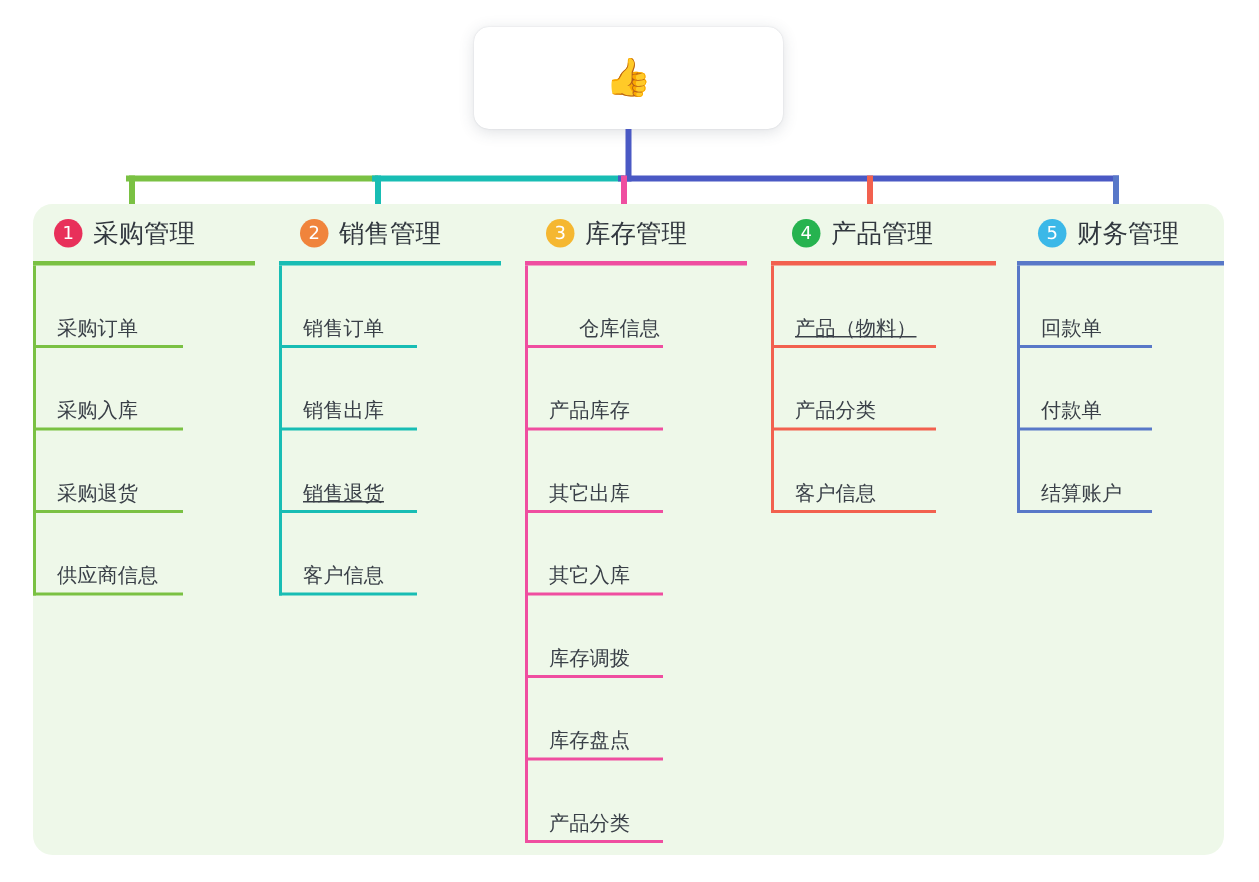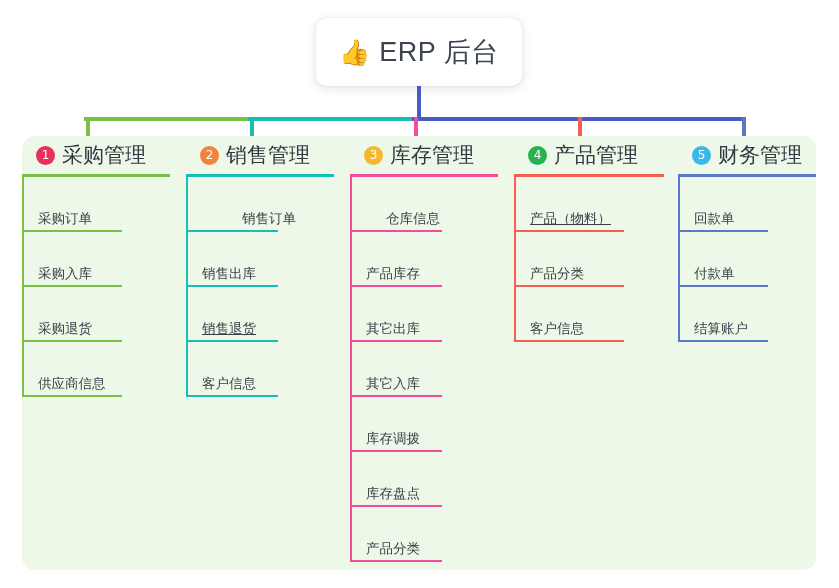--- a/index.html
+++ b/index.html
@@ -96,21 +96,21 @@
     height: 19px;
     border-radius: 50%;
     color: #ffffff;
     font-size: 12px;
     line-height: 19px;
     text-align: center;
     flex: none;
     font-family: "DejaVu Sans", sans-serif;
   }
   .col-title {
-    font-size: 21px;
+    font-size: 17px;
     color: #32383f;
     white-space: nowrap;
   }
   .head-rule {
     position: absolute;
     left: 0;
     height: 3px;
     top: 38px;
   }
   .spine {
@@ -131,21 +131,20 @@
     left: 24px;
   }
 </style>
 </head>
 <body>
 
 <div id="canvas">
 
   <div class="root-box">
     <span class="root-emoji">👍</span>
-    <span class="root-title">ERP 后台</span>
   </div>
 
   <div class="conn conn-v-root"></div>
 
   <div id="connector-layer">
       <div class="conn bus-seg" style="left: 84px; width: 168px; background: rgb(122, 193, 67);"></div>
       <div class="conn bus-seg" style="left: 248px; width: 168px; background: rgb(24, 189, 180);"></div>
       <div class="conn bus-seg" style="left: 412px; width: 334px; background: rgb(74, 89, 196);"></div>
       <div class="conn stub" style="left: 86px; background: rgb(122, 193, 67);"></div>
       <div class="conn stub" style="left: 250px; background: rgb(24, 189, 180);"></div>
@@ -172,21 +171,21 @@
           <div class="leaf-label" style="top: 239px; left: 16px;">供应商信息</div>
           <div class="leaf" style="top: 259px; left: 0px; width: 100px; background: rgb(122, 193, 67);"></div>
         </div>
         <div class="column" style="left: 164px; width: 178px;">
           <div class="col-head">
             <span class="badge" style="background: rgb(240, 132, 60);">2</span>
             <span class="col-title">销售管理</span>
           </div>
           <div class="head-rule" style="width: 148px; background: rgb(24, 189, 180); left: 0px;"></div>
           <div class="spine" style="background: rgb(24, 189, 180); left: 0px; height: 220px;"></div>
-          <div class="leaf-label" style="top: 74px; left: 16px; margin-left: 40px;">销售订单</div>
+          <div class="leaf-label" style="top: 74px; left: 16px;">销售订单</div>
           <div class="leaf" style="top: 94px; left: 0px; width: 92px; background: rgb(24, 189, 180);"></div>
           <div class="leaf-label" style="top: 129px; left: 16px;">销售出库</div>
           <div class="leaf" style="top: 149px; left: 0px; width: 92px; background: rgb(24, 189, 180);"></div>
           <div class="leaf-label" style="top: 184px; left: 16px; text-decoration: underline;">销售退货</div>
           <div class="leaf" style="top: 204px; left: 0px; width: 92px; background: rgb(24, 189, 180);"></div>
           <div class="leaf-label" style="top: 239px; left: 16px;">客户信息</div>
           <div class="leaf" style="top: 259px; left: 0px; width: 92px; background: rgb(24, 189, 180);"></div>
         </div>
         <div class="column" style="left: 328px; width: 178px;">
           <div class="col-head">

